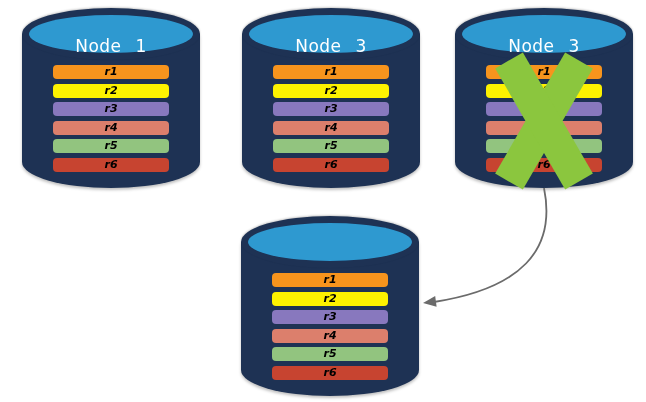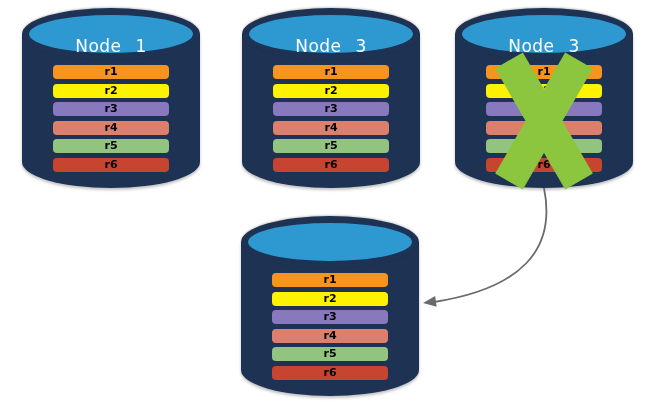--- a/index.html
+++ b/index.html
@@ -53,20 +53,21 @@
     font-size: 17px;
     word-spacing: 8px;
     letter-spacing: 0.5px;
   }
   .rows {
     position: absolute;
     left: 31px; right: 31px; top: 57px;
     display: flex;
     flex-direction: column;
     gap: 4.5px;
+    font-style: italic;
   }
   .row {
     height: 14px;
     line-height: 14px;
     border-radius: 4px;
     text-align: center;
     font-size: 11px;
     font-weight: bold;
     color: #000000;
   }

